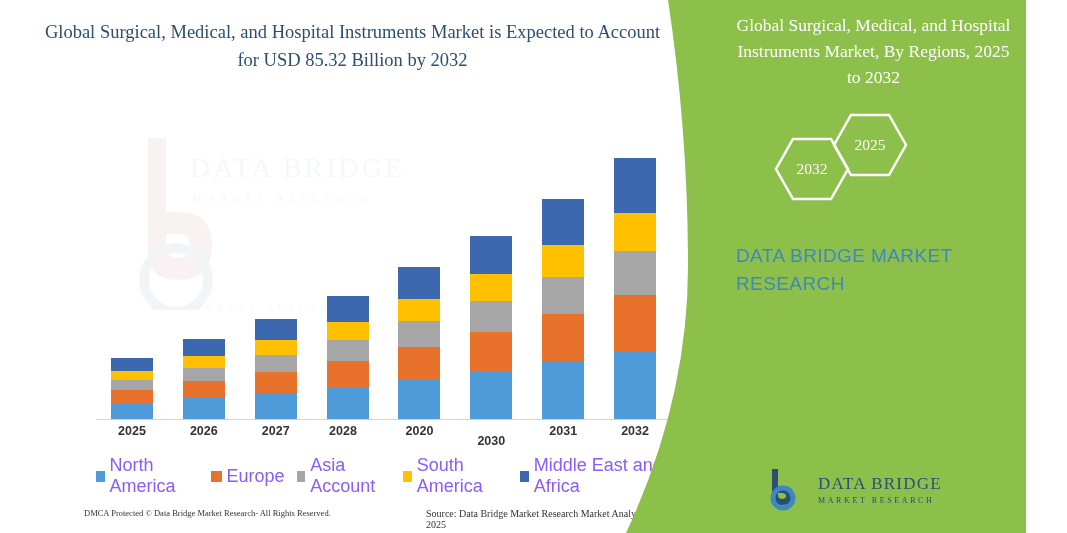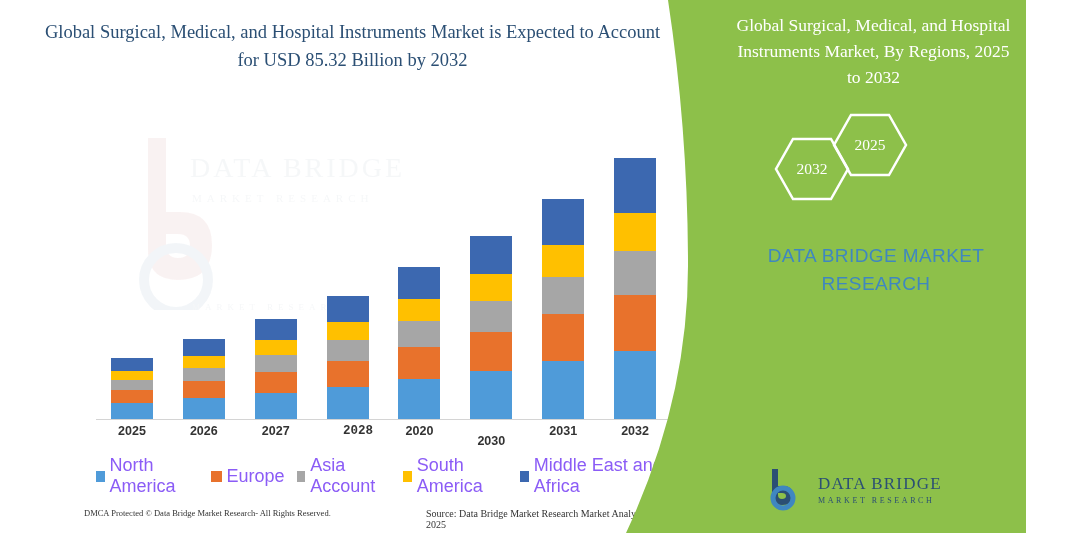--- a/index.html
+++ b/index.html
@@ -73,21 +73,20 @@
     font-size: 15.5px;
   }
   .hex-2032 { left: 0px; top: 24px; }
   .hex-2025 { left: 58px; top: 0px; }
 
   .brand-text {
     position: absolute;
     top: 242px;
     left: 110px;
     width: 280px;
-    text-align: center;
     color: #3f87c0;
     font-family: "Liberation Sans", sans-serif;
     font-size: 19px;
     font-weight: 400;
     letter-spacing: 0.4px;
     line-height: 28px;
   }
 
   .panel-logo {
     position: absolute;
@@ -334,21 +333,21 @@
             <div class="seg" style="height: 38px; background: rgb(255, 192, 0);"></div>
             <div class="seg" style="height: 55px; background: rgb(60, 104, 176);"></div>
           </div>
         </div>
     </div>
 
     <div class="x-labels" id="x-labels">
         <div class="x-label" style="left: 0.9375px;">2025</div>
         <div class="x-label" style="left: 72.8125px;">2026</div>
         <div class="x-label" style="left: 144.688px;">2027</div>
-        <div class="x-label" style="left: 227px; font-family: Liberation Mono, monospace;">2028</div>
+        <div class="x-label" style="left: 212px;">2028</div>
         <div class="x-label" style="left: 288.438px;">2020</div>
         <div class="x-label" style="left: 360.312px; margin-top: 10px;">2030</div>
         <div class="x-label" style="left: 432.188px;">2031</div>
         <div class="x-label" style="left: 504.062px;">2032</div>
       </div>
 
     <div class="legend" id="legend">
         <div class="legend-item">
           <span class="legend-swatch" style="background: rgb(79, 155, 217);"></span>
           <span class="legend-text">North America</span>

